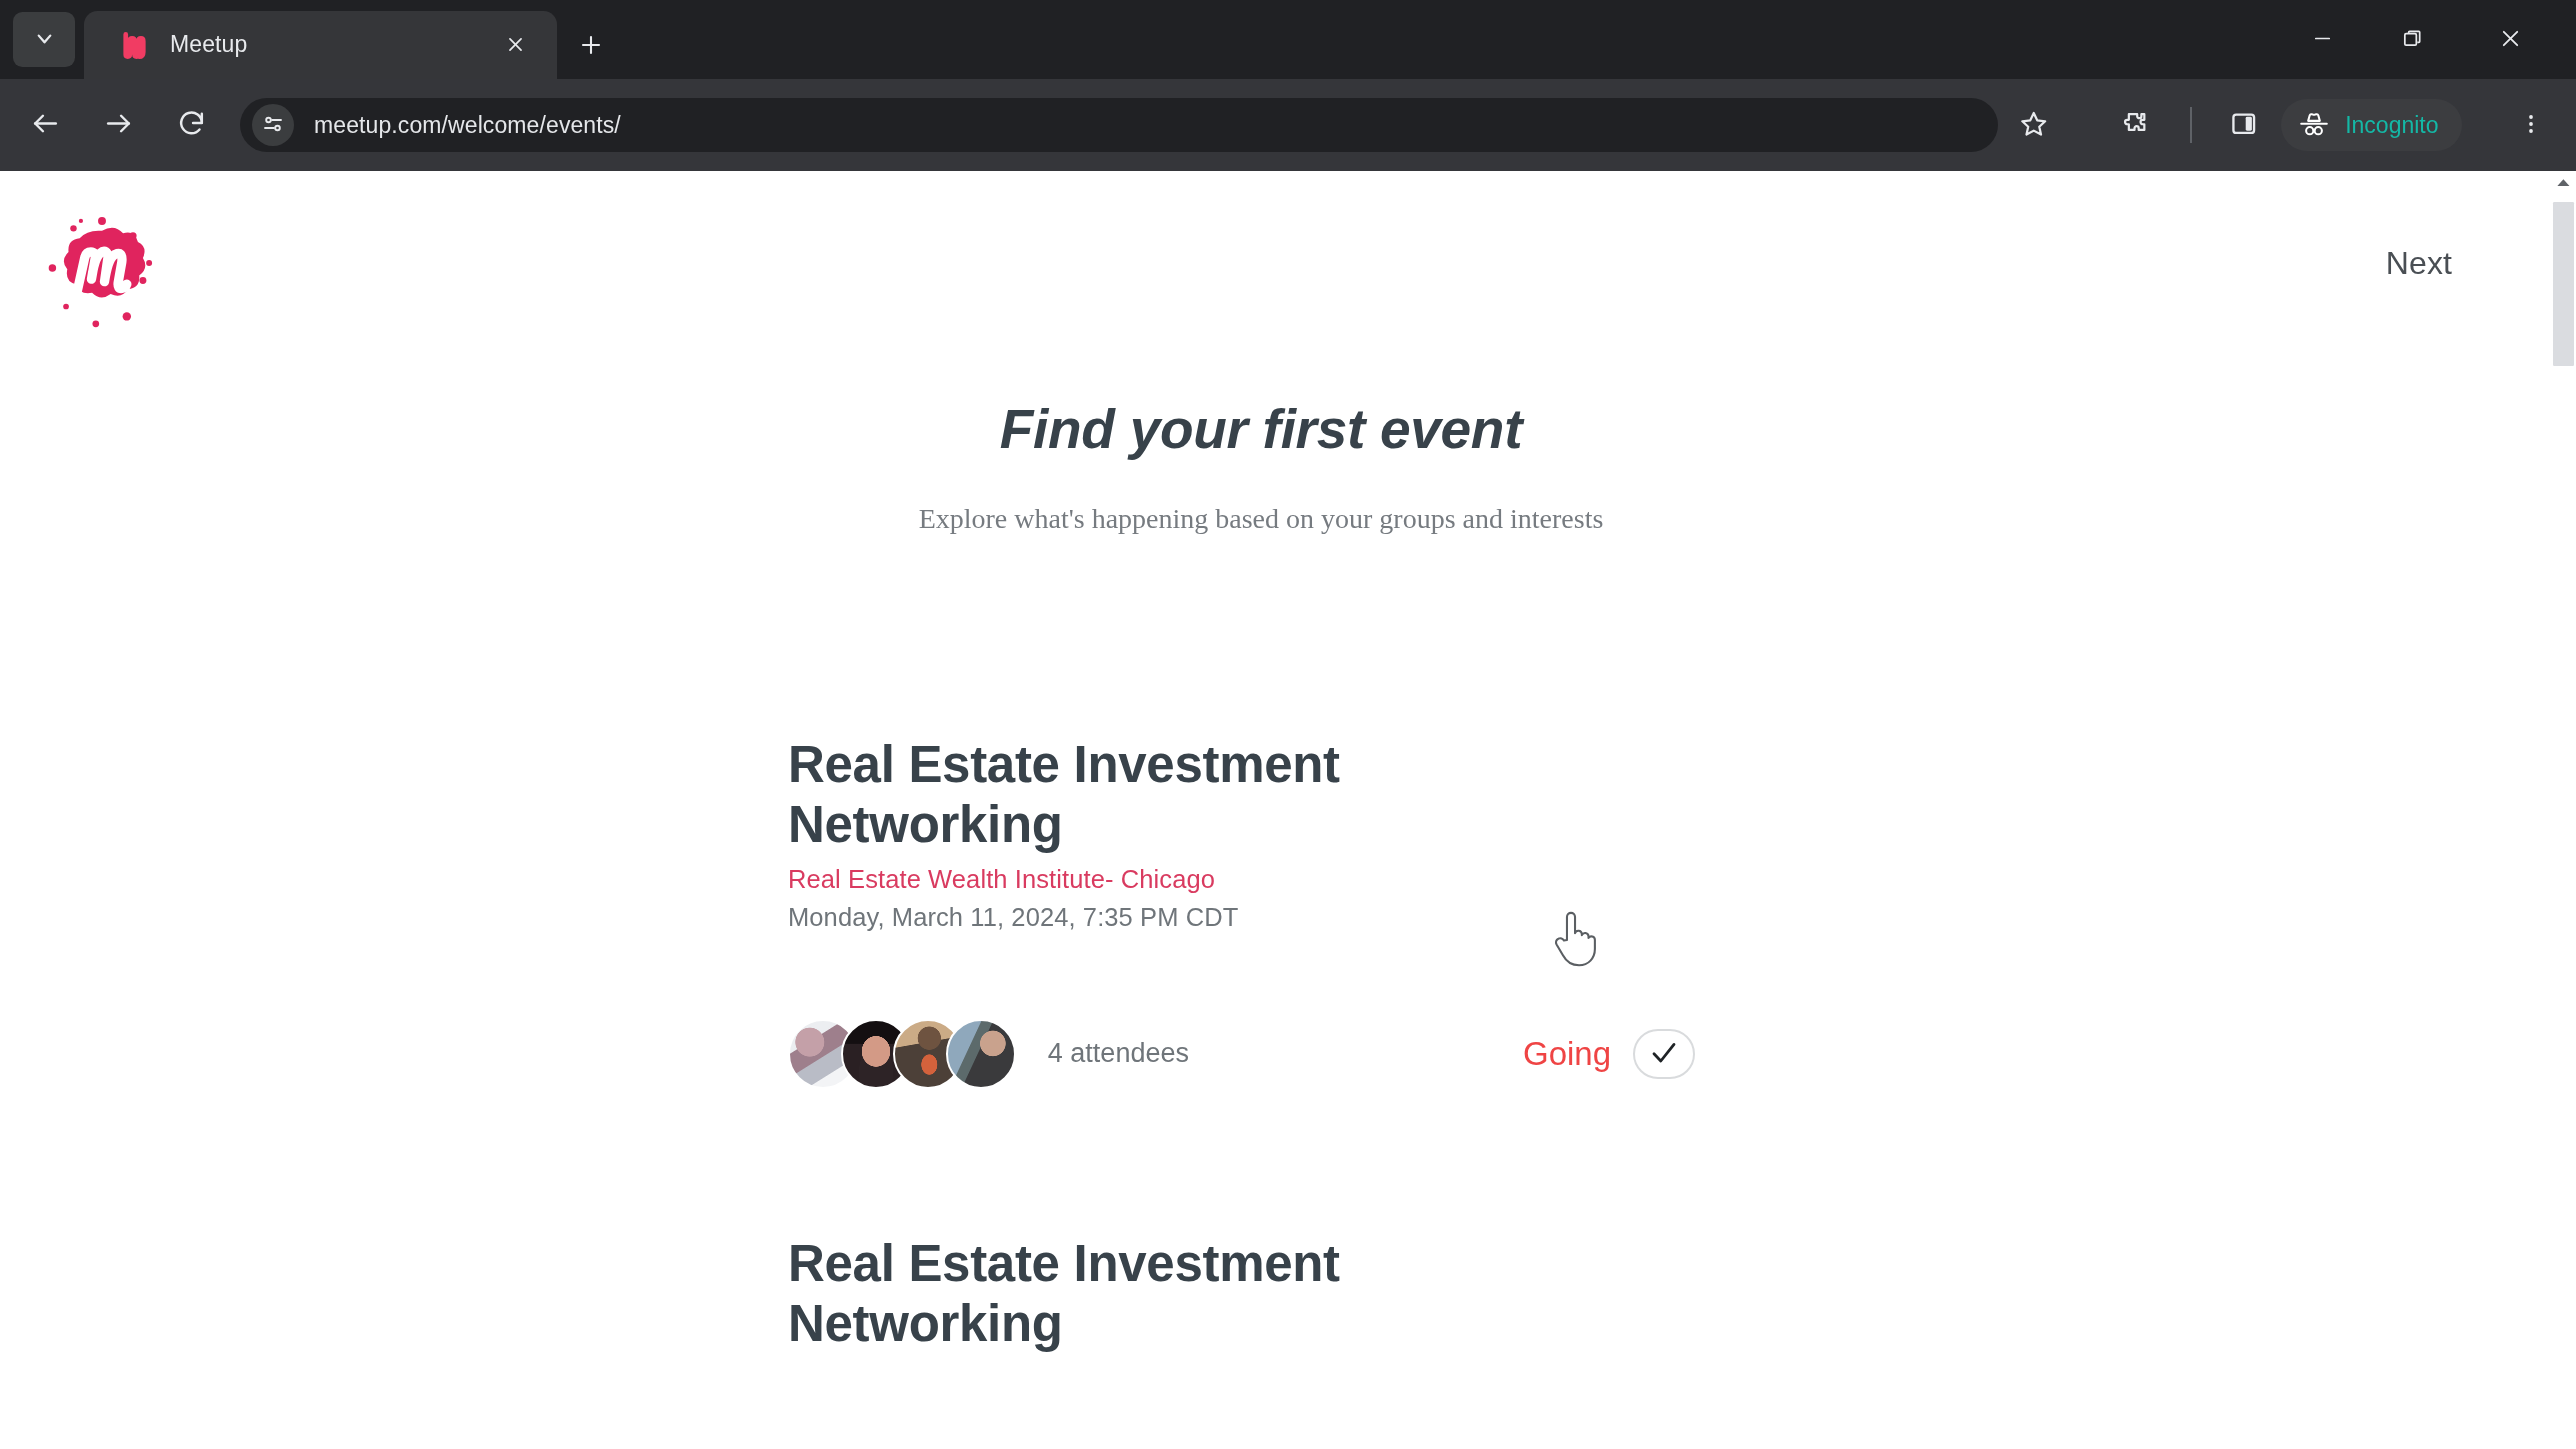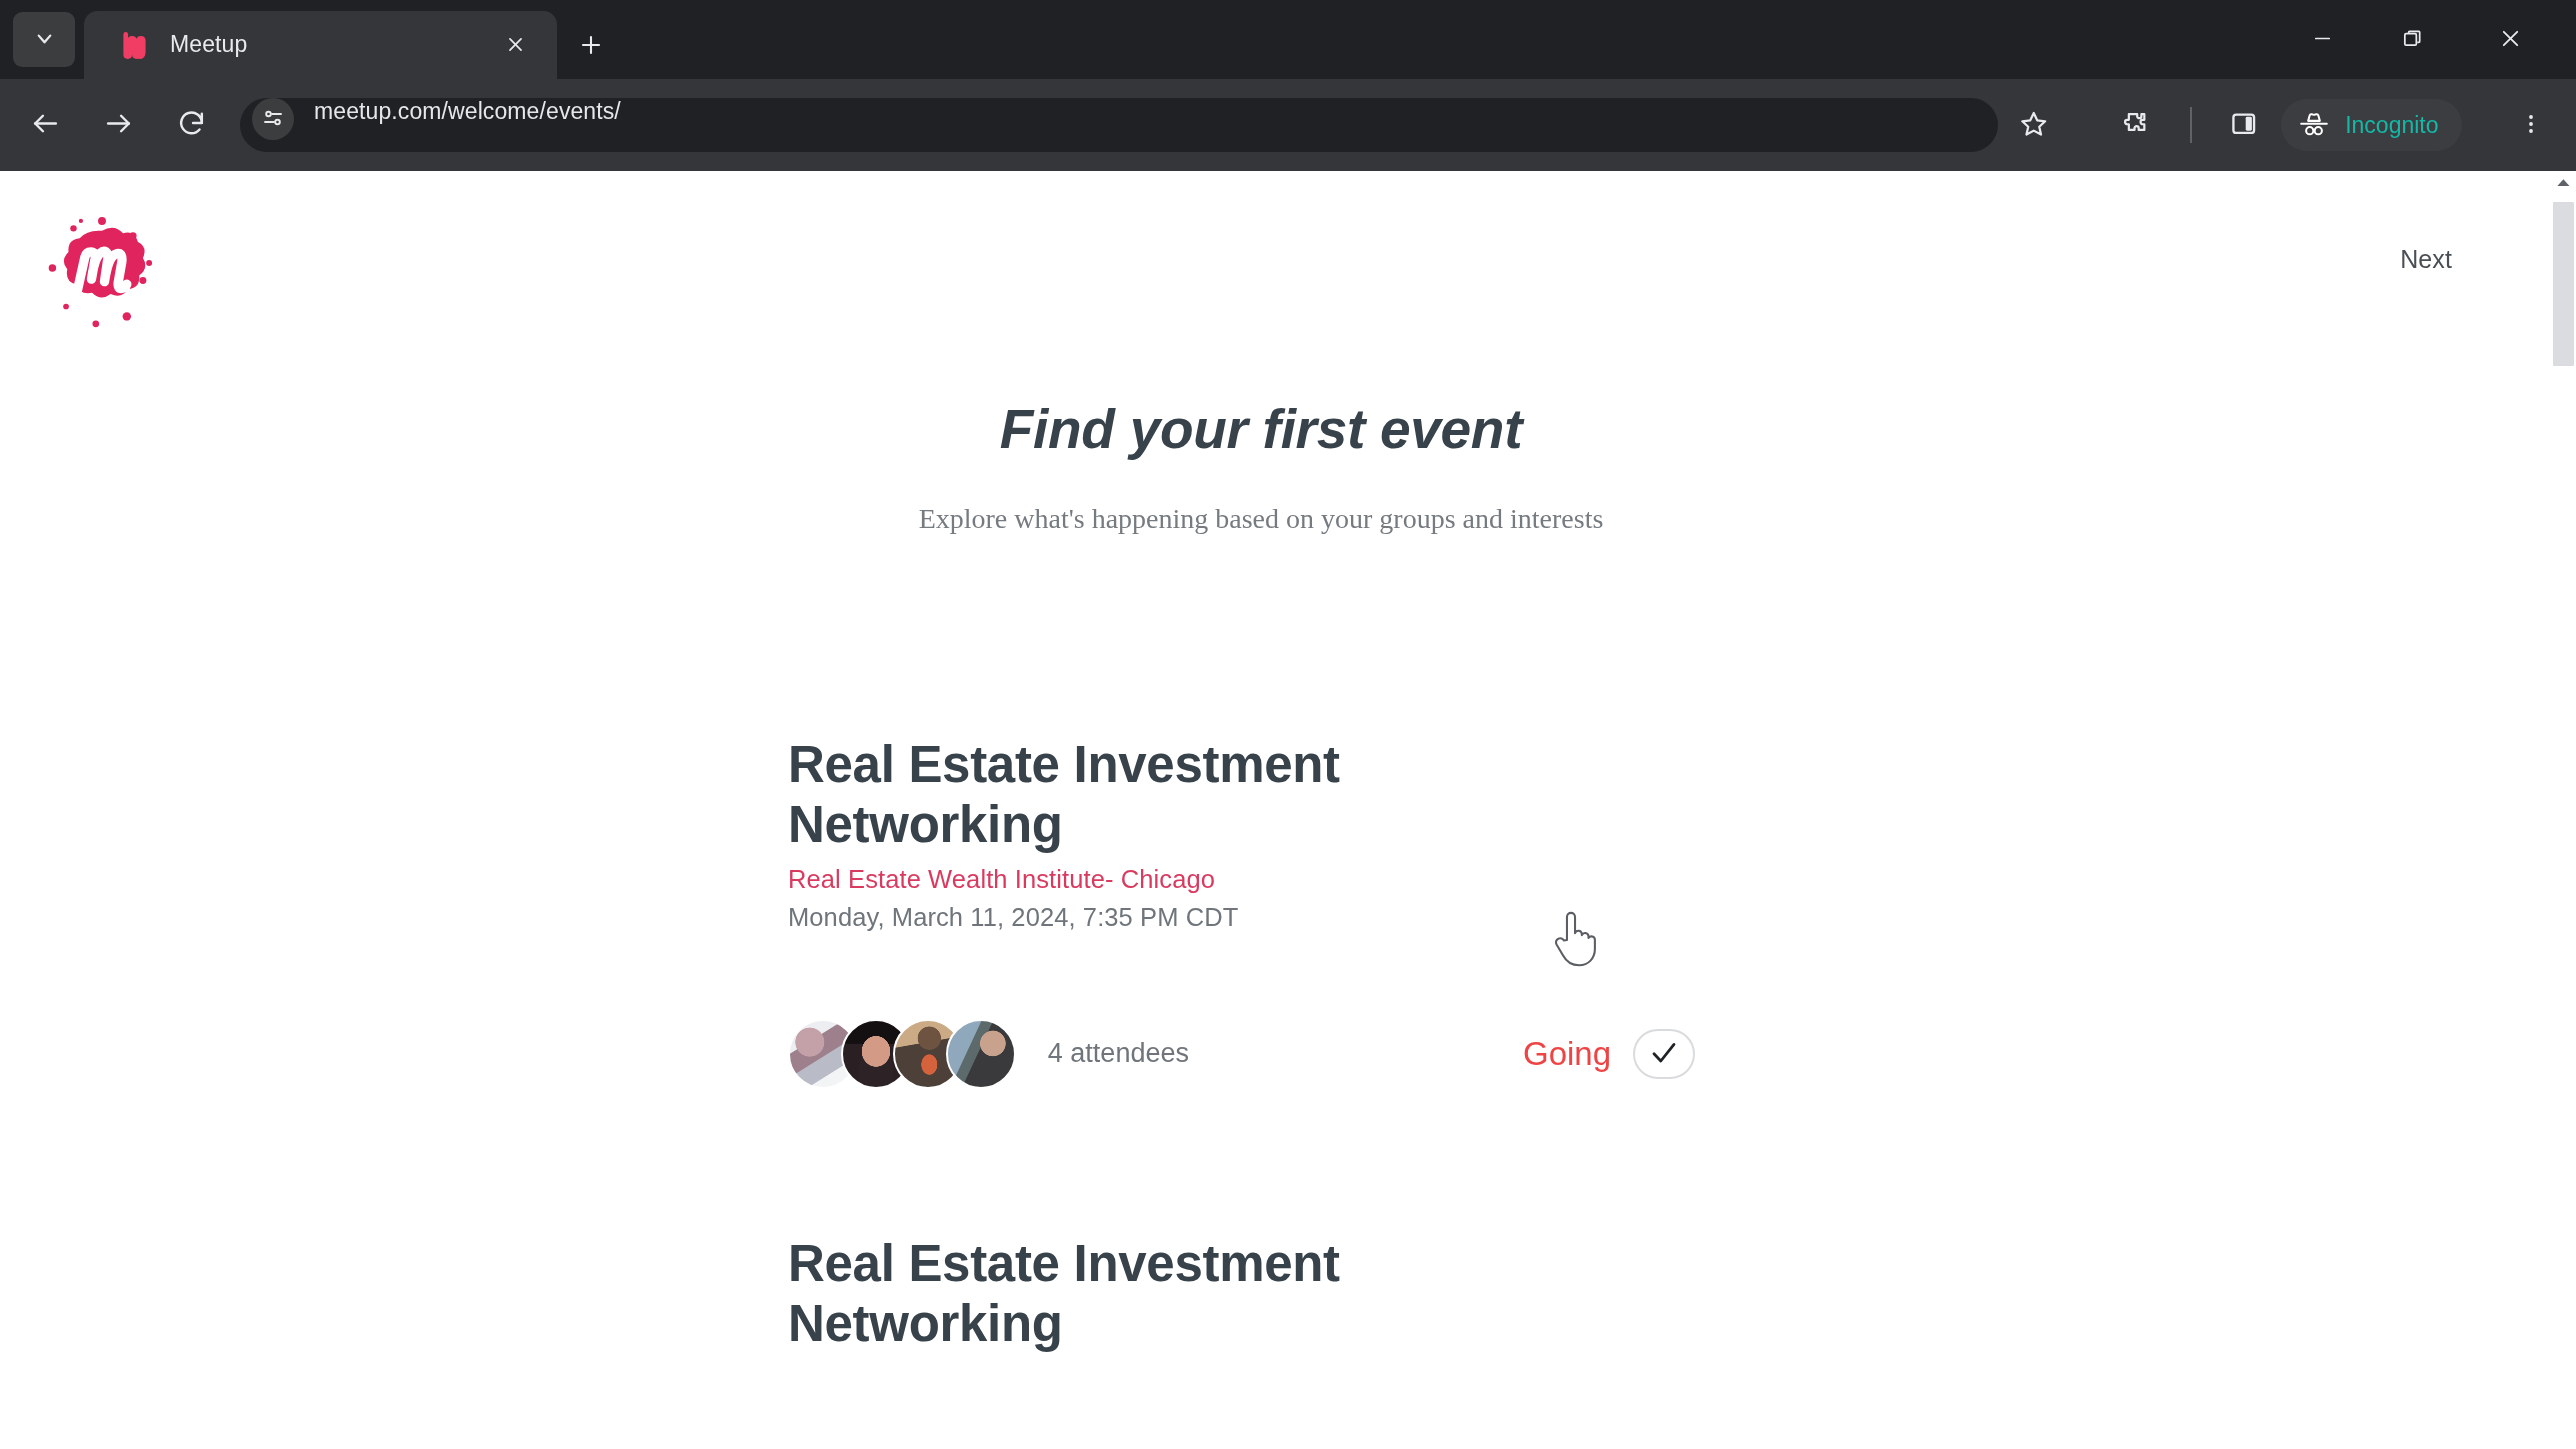--- a/index.html
+++ b/index.html
@@ -81,21 +81,21 @@
   }
   #nav-back    { left:14.8px; }
   #nav-forward { left:87px; }
   #nav-reload  { left:160px; }
   .nav-btn svg { width:31px; height:31px; }
 
   #omnibox {
     position:absolute; left:240px; top:19px;
     width:1758px; height:54px;
     background:#202124; border-radius:27px;
-    display:flex; align-items:flex-start;
+    display:flex; align-items:center;
   }
   #site-info-button {
     margin-left:12px; width:42px; height:42px; flex:0 0 auto;
     border-radius:50%; background:#3b3d3f;
     display:flex; align-items:center; justify-content:center;
   }
   #site-info-button svg { width:24px; height:24px; }
   #url-text {
     margin-left:20px; color:#e5e7ea; font-size:23px; letter-spacing:0.1px;
     white-space:nowrap; overflow:hidden;
@@ -144,21 +144,21 @@
 
   
   #meetup-logo {
     position:absolute; left:40px; top:40px; width:124px; height:124px;
   }
   #meetup-logo svg { width:100%; height:100%; display:block; }
 
   
   #next-button {
     position:absolute; right:124px; top:74px;
-    color:#4a4f54; font-size:25px; letter-spacing:0.1px;
+    color:#4a4f54; font-size:32px; letter-spacing:0.1px;
     background:transparent; border:none; cursor:pointer;
     font-family:"Liberation Sans", sans-serif;
   }
 
   
   #hero {
     position:absolute; left:0; top:228px; width:2522px; text-align:center;
   }
   #page-title {
     color:#38424a; font-size:55px; font-weight:bold; letter-spacing:-0.3px;

